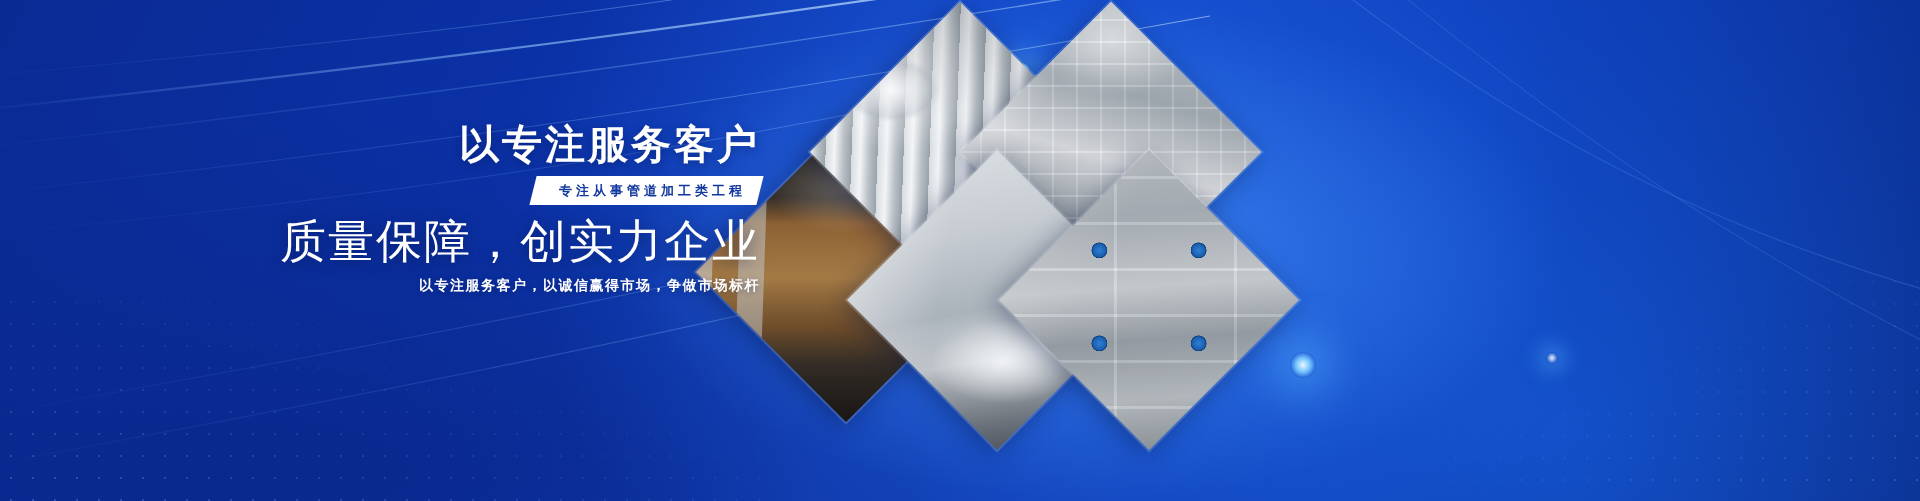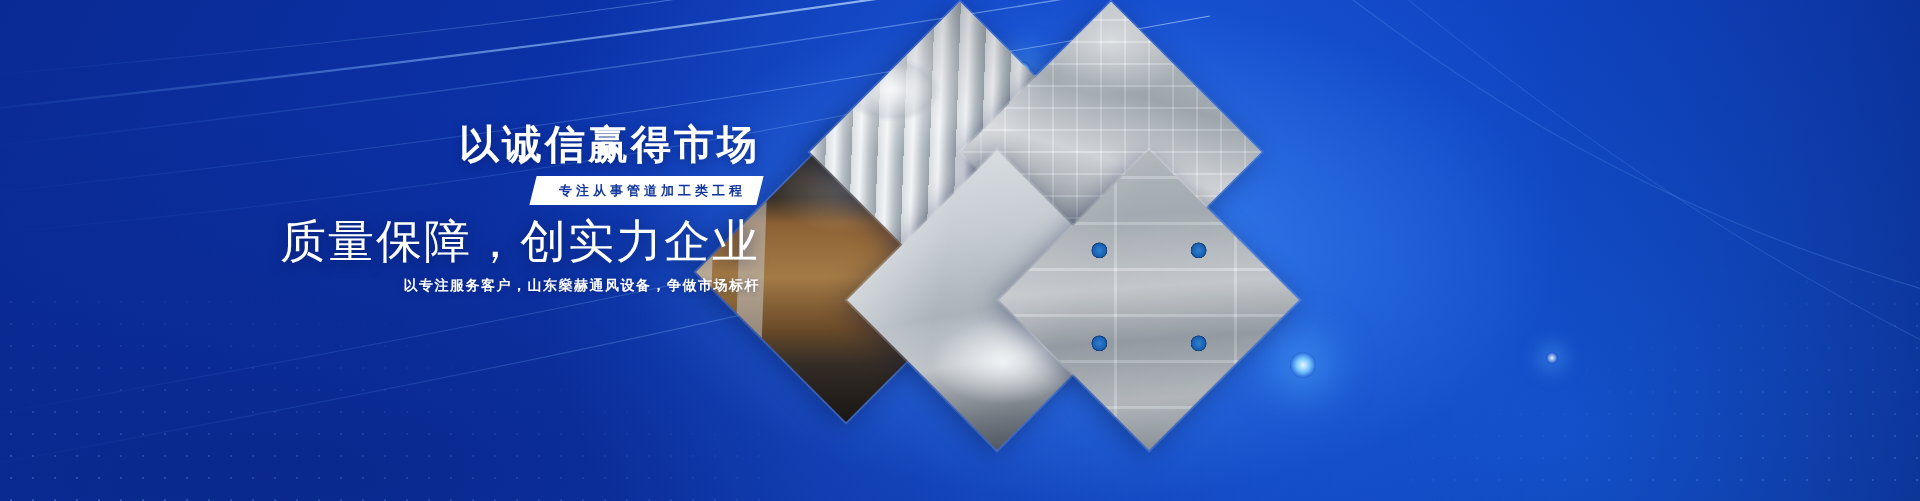--- a/index.html
+++ b/index.html
@@ -241,26 +241,26 @@
     </div>
     <div class="dia d4">
       <div class="inner ph-grey"></div>
     </div>
     <div class="dia d5">
       <div class="inner ph-panel"></div>
     </div>
   </div>
 
   <div class="copy">
-    <div class="title">以诚信赢得市场</div>
+    <div class="title">以专注服务客户</div>
 
     <div class="tagwrap">
       <div class="tagbar">
         <span>专注从事管道加工类工程</span>
       </div>
     </div>
 
     <div class="headline">质量保障，创实力企业</div>
 
-    <div class="subline">以专注服务客户，山东燊赫通风设备，争做市场标杆</div>
+    <div class="subline">以专注服务客户，以诚信赢得市场，争做市场标杆</div>
   </div>
 
 </div>
 
 </body></html>

